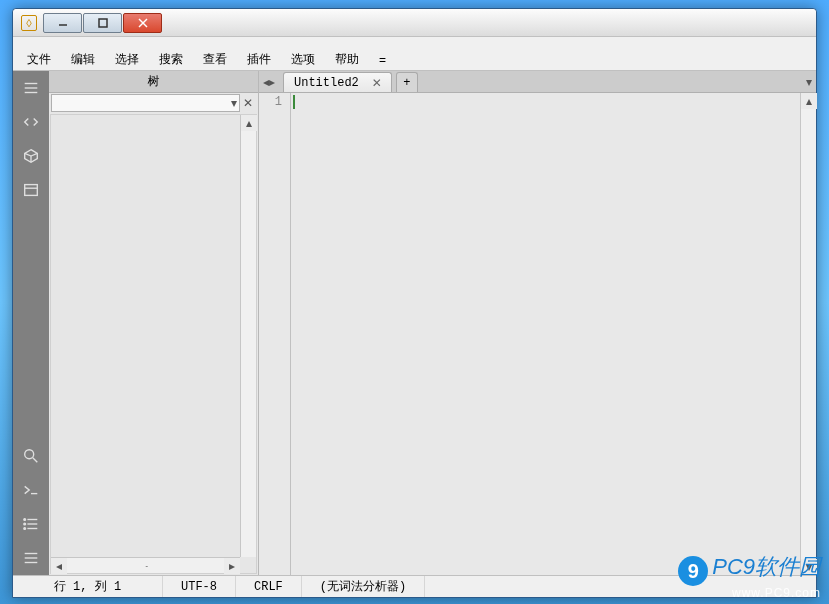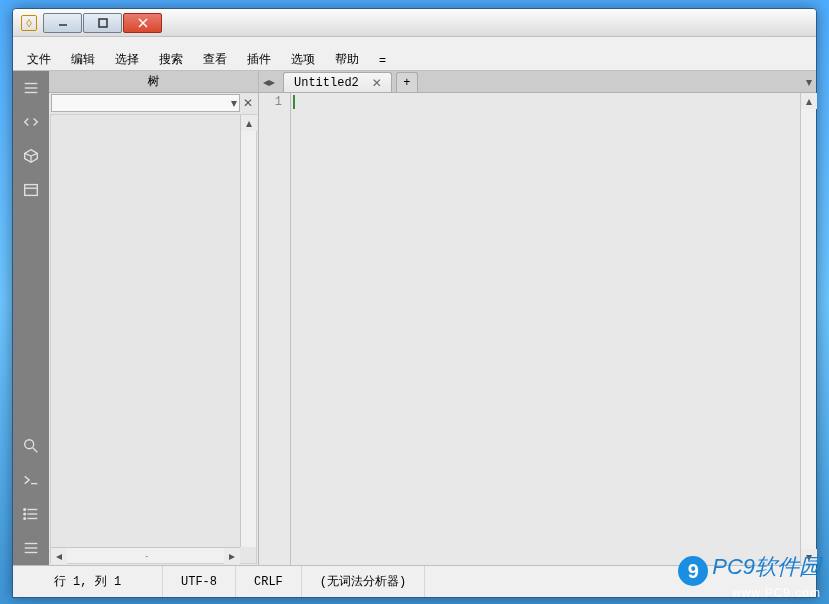--- a/index.html
+++ b/index.html
@@ -245,21 +245,21 @@
   position: absolute;
   right: 0; top: 0; bottom: 0;
   width: 16px;
   background: #f0f0f0;
   border-left: 1px solid #c6c6c6;
   display: flex;
   flex-direction: column;
 }
 .editor-scroll-v .track { flex: 1; }
 .statusbar {
-  height: 32px;
+  height: 22px;
   background: #f0f0f0;
   border-top: 1px solid #c0c0c0;
   display: flex;
   align-items: center;
   font-family: "SimSun", "Courier New", monospace;
 }
 .statusbar .cell {
   padding: 0 18px;
   border-right: 1px solid #d6d6d6;
   height: 100%;

